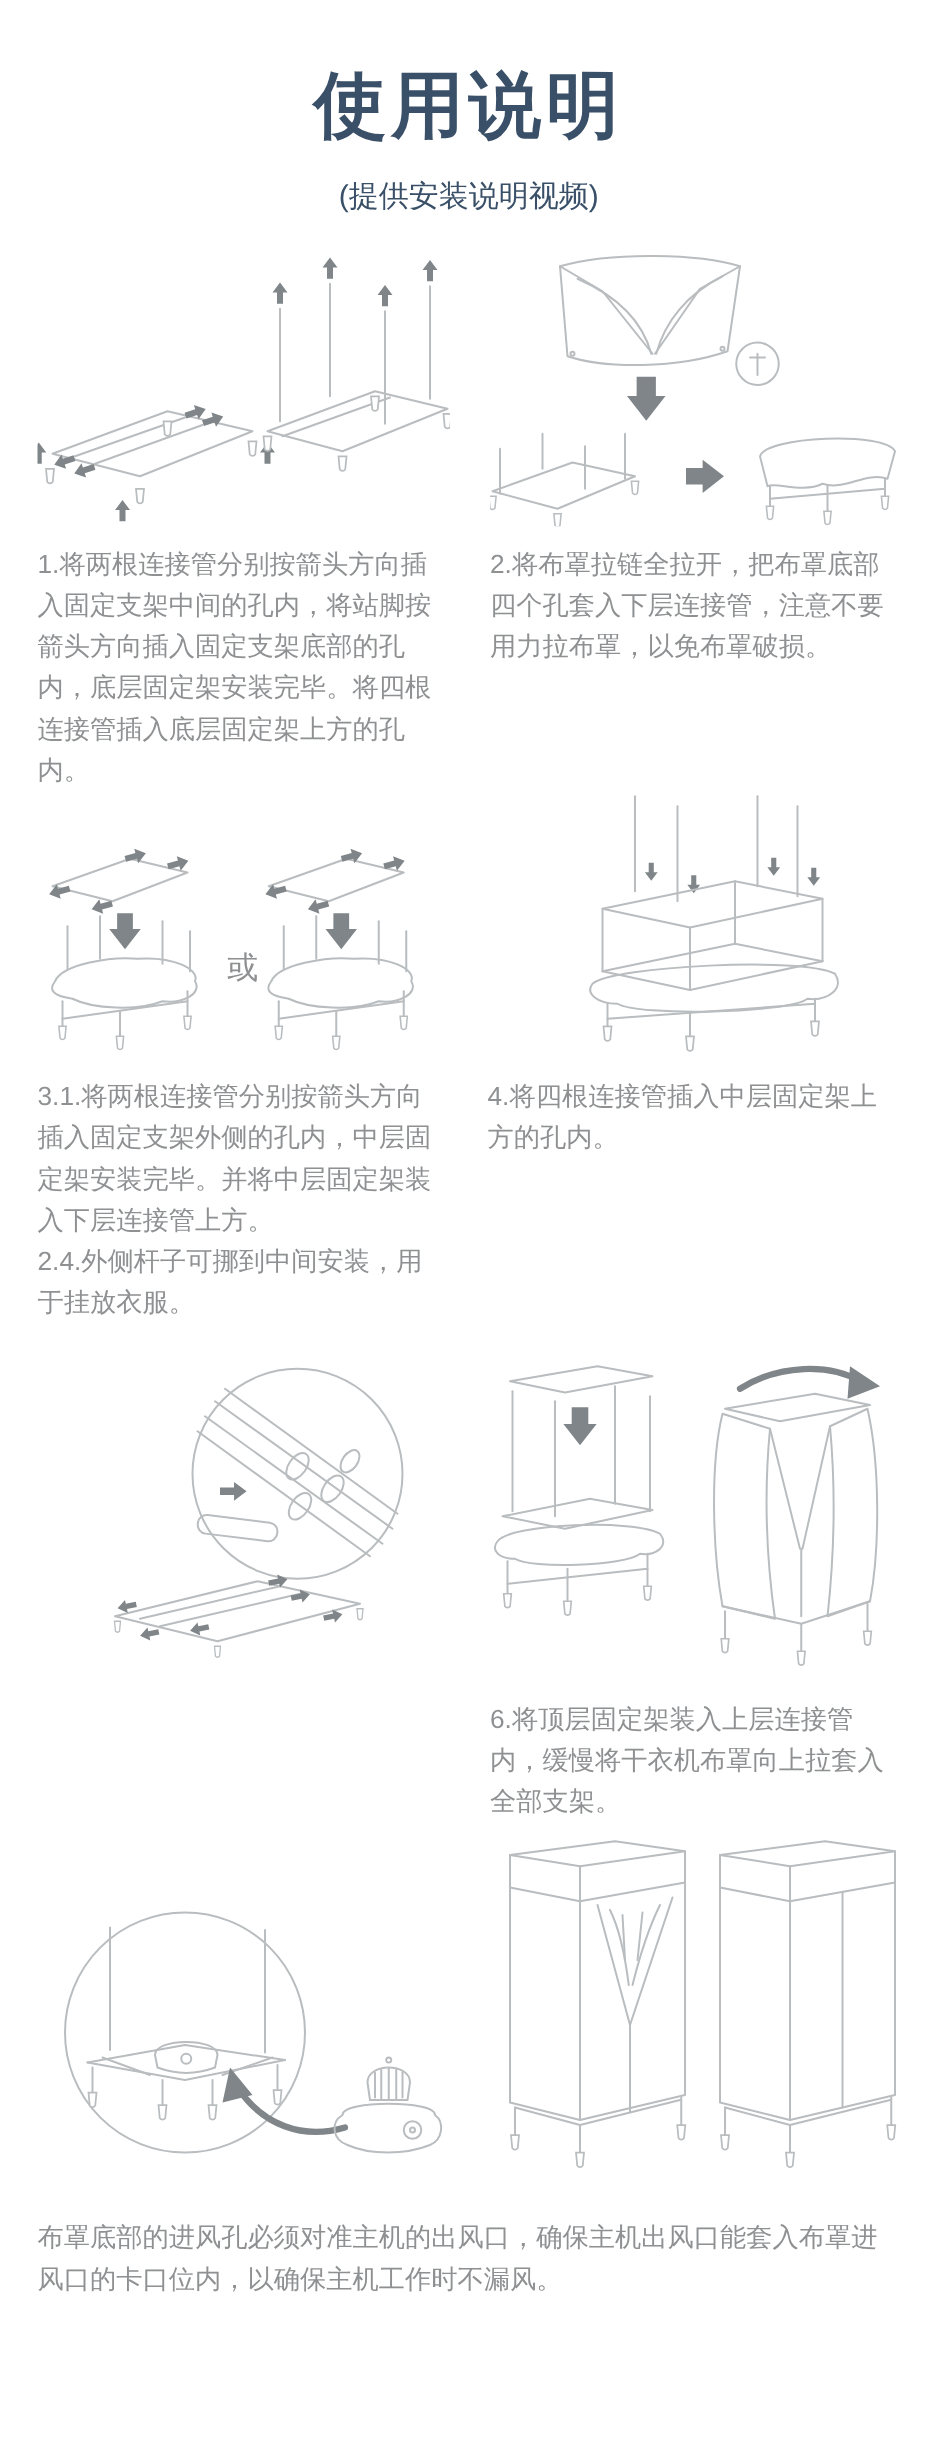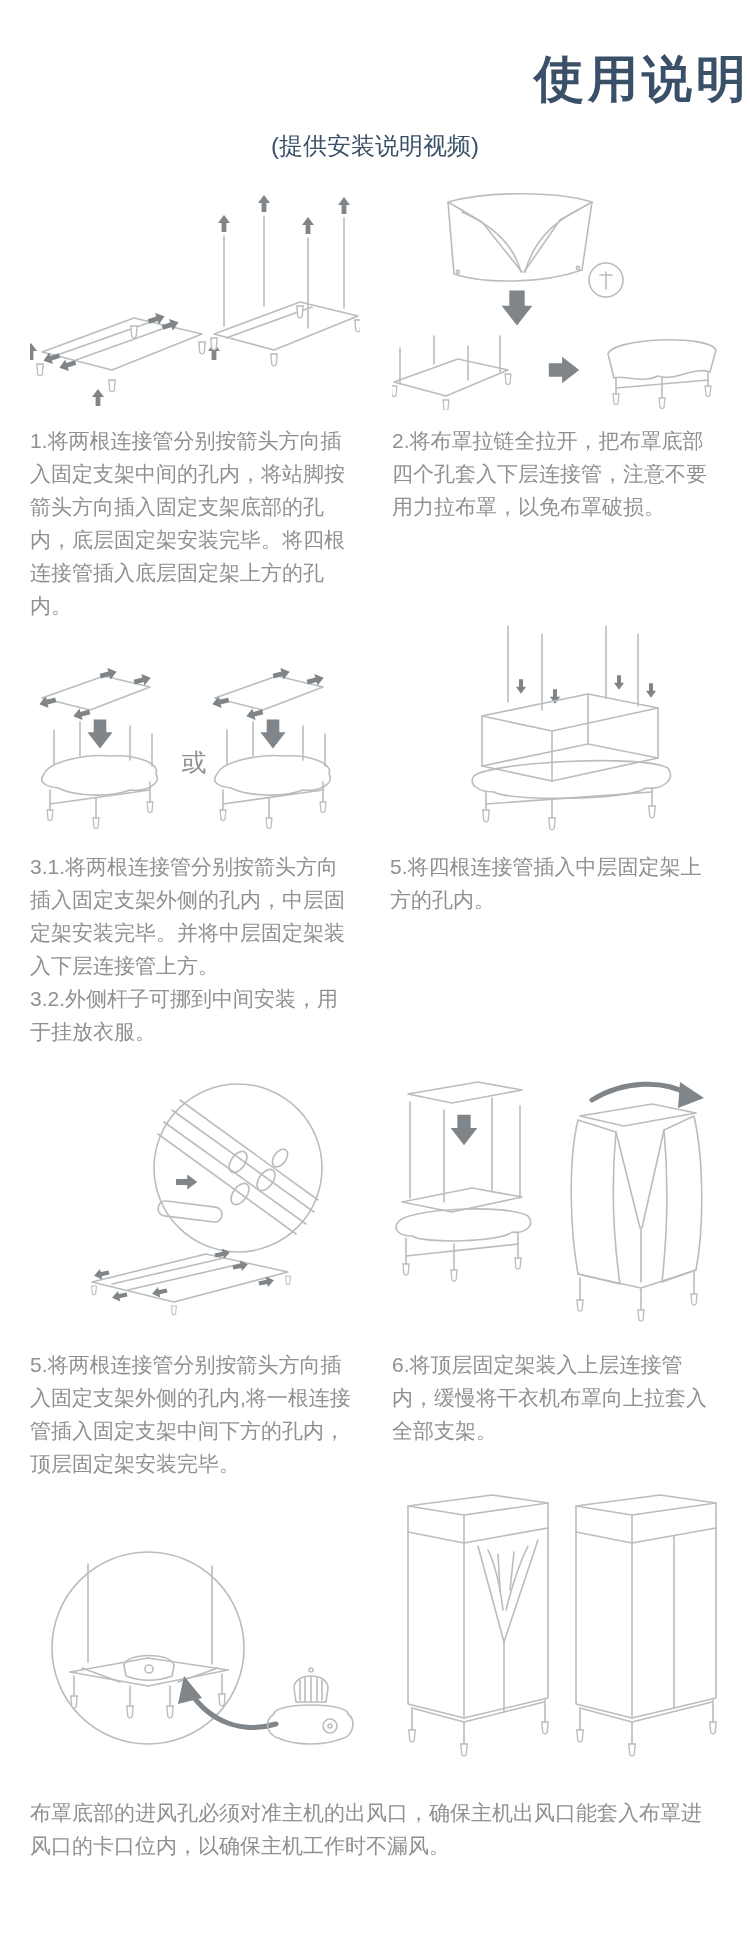--- a/index.html
+++ b/index.html
@@ -4,21 +4,21 @@
 <style>
   :root{
     --title:#3a5068;
     --body:#8e9092;
     --line:#b9bdbf;
     --arrow:#7f8588;
   }
   html,body{margin:0;padding:0;background:#ffffff;}
   body{width:750px;font-family:"Liberation Sans","DejaVu Sans",sans-serif;}
   .page{padding:46px 0 34px;}
-  .title{font-size:50px;font-weight:bold;color:var(--title);text-align:right;margin:0;letter-spacing:4px;}
+  .title{font-size:58px;font-weight:bold;color:var(--title);text-align:center;margin:0;letter-spacing:4px;}
   .subtitle{font-size:24px;font-weight:500;color:var(--title);text-align:center;margin-top:17px;}
   .row{display:grid;grid-template-columns:1fr 1fr;column-gap:32px;padding:0 30px;margin-top:26px;}
   .cell{display:flex;flex-direction:column;}
   .illus{display:flex;justify-content:center;align-items:flex-end;}
   .r1 .illus{height:222px;}
   .r2 .illus{height:188px;}
   .r3 .illus{height:260px;}
   .r4 .illus{height:266px;}
   .step-text{font-size:21px;line-height:33px;color:var(--body);white-space:pre-line;margin:14px 0 0;}
   .or-label{font-size:25px;color:var(--body);margin:0 4px;align-self:center;padding-top:40px;}
@@ -175,21 +175,21 @@
           <line class="ln" x1="12" y1="122" x2="12" y2="142"></line>
           <line class="ln" x1="58" y1="130" x2="58" y2="150"></line>
           <line class="ln" x1="112" y1="114" x2="112" y2="134"></line>
           <line class="ln" x1="12" y1="136" x2="112" y2="122"></line>
           <use href="#d-foot" class="ft" transform="translate(12,142) scale(0.9)"></use>
           <use href="#d-foot" class="ft" transform="translate(58,150) scale(0.9)"></use>
           <use href="#d-foot" class="ft" transform="translate(112,134) scale(0.9)"></use>
         </svg>
       </div>
       <p class="step-text">3.1.将两根连接管分别按箭头方向插入固定支架外侧的孔内，中层固定架安装完毕。并将中层固定架装入下层连接管上方。
-3.2.外侧杆子可挪到中间安装，用于挂放衣服。</p>
+2.4.外侧杆子可挪到中间安装，用于挂放衣服。</p>
     </div>
     <div class="cell">
       <div class="illus">
         <svg width="330" height="212" viewBox="0 0 330 212">
           <line class="ln" x1="118" y1="2" x2="118" y2="78"></line>
           <line class="ln" x1="152" y1="10" x2="152" y2="86"></line>
           <line class="ln" x1="216" y1="2" x2="216" y2="74"></line>
           <line class="ln" x1="248" y1="10" x2="248" y2="82"></line>
           <use href="#d-sarr" class="ar" transform="translate(131,62) rotate(180) scale(0.85)"></use>
           <use href="#d-sarr" class="ar" transform="translate(165,72) rotate(180) scale(0.85)"></use>
@@ -205,21 +205,21 @@
           <path class="ln" d="M84,152 C100,138 252,130 278,144 C286,156 272,166 256,164 C240,176 120,178 104,168 C88,168 78,160 84,152 Z"></path>
           <line class="ln" x1="96" y1="168" x2="96" y2="186"></line>
           <line class="ln" x1="162" y1="176" x2="162" y2="194"></line>
           <line class="ln" x1="262" y1="164" x2="262" y2="182"></line>
           <line class="ln" x1="96" y1="180" x2="262" y2="168"></line>
           <use href="#d-foot" class="ft" transform="translate(96,186)"></use>
           <use href="#d-foot" class="ft" transform="translate(162,194)"></use>
           <use href="#d-foot" class="ft" transform="translate(262,182)"></use>
         </svg>
       </div>
-      <p class="step-text">5.将四根连接管插入中层固定架上方的孔内。</p>
+      <p class="step-text">4.将四根连接管插入中层固定架上方的孔内。</p>
     </div>
   </div>
 
   <div class="row r3">
     <div class="cell">
       <div class="illus">
         <svg width="330" height="258" viewBox="0 0 330 258">
           <circle class="ln" cx="208" cy="92" r="84"></circle>
           <line class="ln" x1="150" y1="24" x2="288" y2="124"></line>
           <line class="ln" x1="142" y1="34" x2="284" y2="136"></line>
@@ -240,21 +240,20 @@
           <use href="#d-sarr" class="ar" transform="translate(90,220) rotate(-102) scale(0.9)"></use>
           <use href="#d-sarr" class="ar" transform="translate(130,216) rotate(-102) scale(0.9)"></use>
           <use href="#d-sarr" class="ar" transform="translate(192,178) rotate(78) scale(0.9)"></use>
           <use href="#d-sarr" class="ar" transform="translate(236,206) rotate(78) scale(0.9)"></use>
           <use href="#d-sarr" class="ar" transform="translate(210,190) rotate(78) scale(0.9)"></use>
           <use href="#d-foot" class="ft" transform="translate(64,210) scale(0.75)"></use>
           <use href="#d-foot" class="ft" transform="translate(144,230) scale(0.75)"></use>
           <use href="#d-foot" class="ft" transform="translate(258,200) scale(0.75)"></use>
         </svg>
       </div>
-      <p class="step-text">5.将两根连接管分别按箭头方向插入固定支架外侧的孔内,将一根连接管插入固定支架中间下方的孔内，顶层固定架安装完毕。</p>
     </div>
     <div class="cell">
       <div class="illus">
         <svg width="330" height="258" viewBox="0 0 330 258">
 
           <g transform="translate(4,2)">
             <polygon class="ln" points="12,16 82,4 126,12 56,25"></polygon>
             <use href="#d-barr" class="ar" transform="translate(68,52) scale(0.95)"></use>
             <line class="ln" x1="14" y1="24" x2="14" y2="120"></line>
             <line class="ln" x1="48" y1="32" x2="48" y2="124"></line>

